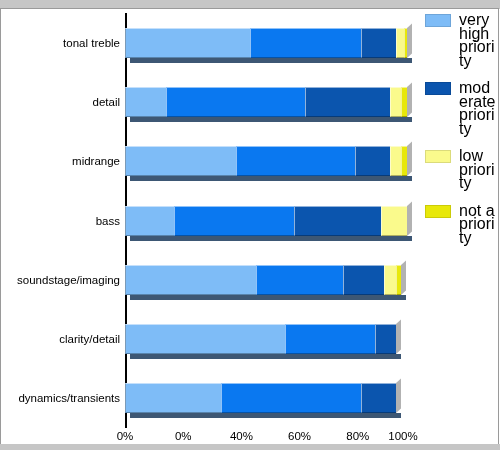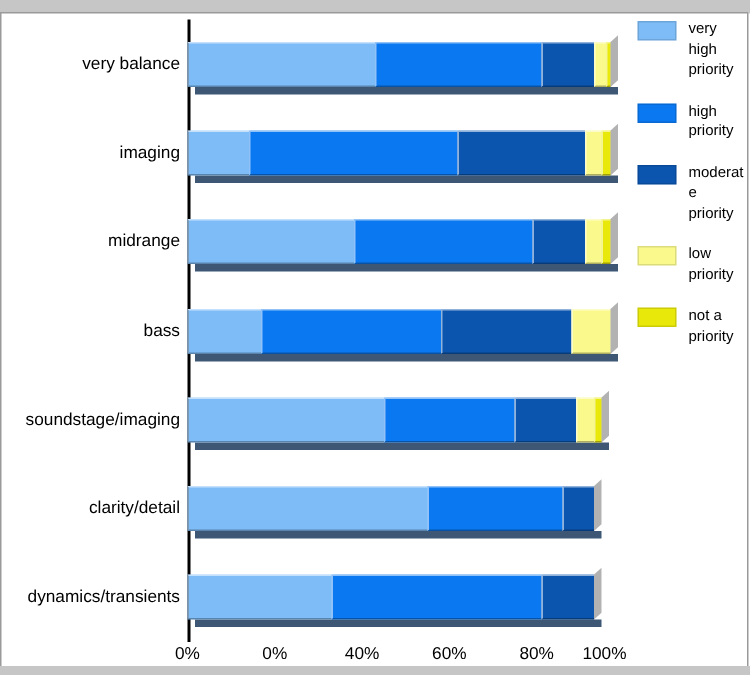--- a/index.html
+++ b/index.html
@@ -127,38 +127,38 @@
     margin-bottom: 14px;
   }
   .legend-swatch {
     width: 26px; height: 13px;
     flex: 0 0 26px;
     margin-top: 1px;
     border: 1px solid rgba(0,0,0,0.12);
   }
   .legend-text {
     margin-left: 8px;
-    font-size: 10px;
+    font-size: 16px;
     line-height: 13.5px;
     color: #000000;
     word-break: break-word;
   }
 </style>
 </head>
 <body>
 
 <div id="chart-root">
 
   <div class="chrome-top"></div>
   <div class="frame-border"></div>
   <div class="chrome-bottom"></div>
 
   <div class="cat-labels" id="cat-labels">
-      <div class="cat-label" style="top: 29.6429px;">very balance</div>
-      <div class="cat-label" style="top: 88.9286px;">imaging</div>
+      <div class="cat-label" style="top: 29.6429px;">tonal treble</div>
+      <div class="cat-label" style="top: 88.9286px;">detail</div>
       <div class="cat-label" style="top: 148.214px;">midrange</div>
       <div class="cat-label" style="top: 207.5px;">bass</div>
       <div class="cat-label" style="top: 266.786px; margin-left: 23px;">soundstage/imaging</div>
       <div class="cat-label" style="top: 326.071px;">clarity/detail</div>
       <div class="cat-label" style="top: 385.357px;">dynamics/transients</div>
     </div>
 
   <div class="axis-y"></div>
 
   <div class="plot" id="plot">
@@ -244,24 +244,20 @@
       <div class="xtick" style="left: 232.8px;">80%</div>
       <div class="xtick" style="left: 278px;">100%</div>
     </div>
 
   <div class="legend" id="legend">
       <div class="legend-item">
         <div class="legend-swatch" style="background: rgb(126, 188, 247);"></div>
         <div class="legend-text">very high priority</div>
       </div>
       <div class="legend-item">
-        <div class="legend-swatch" style="background: rgb(10, 120, 240);"></div>
-        <div class="legend-text">high priority</div>
-      </div>
-      <div class="legend-item">
         <div class="legend-swatch" style="background: rgb(11, 85, 174);"></div>
         <div class="legend-text">moderate priority</div>
       </div>
       <div class="legend-item">
         <div class="legend-swatch" style="background: rgb(250, 250, 140);"></div>
         <div class="legend-text">low priority</div>
       </div>
       <div class="legend-item">
         <div class="legend-swatch" style="background: rgb(232, 232, 10);"></div>
         <div class="legend-text">not a priority</div>

